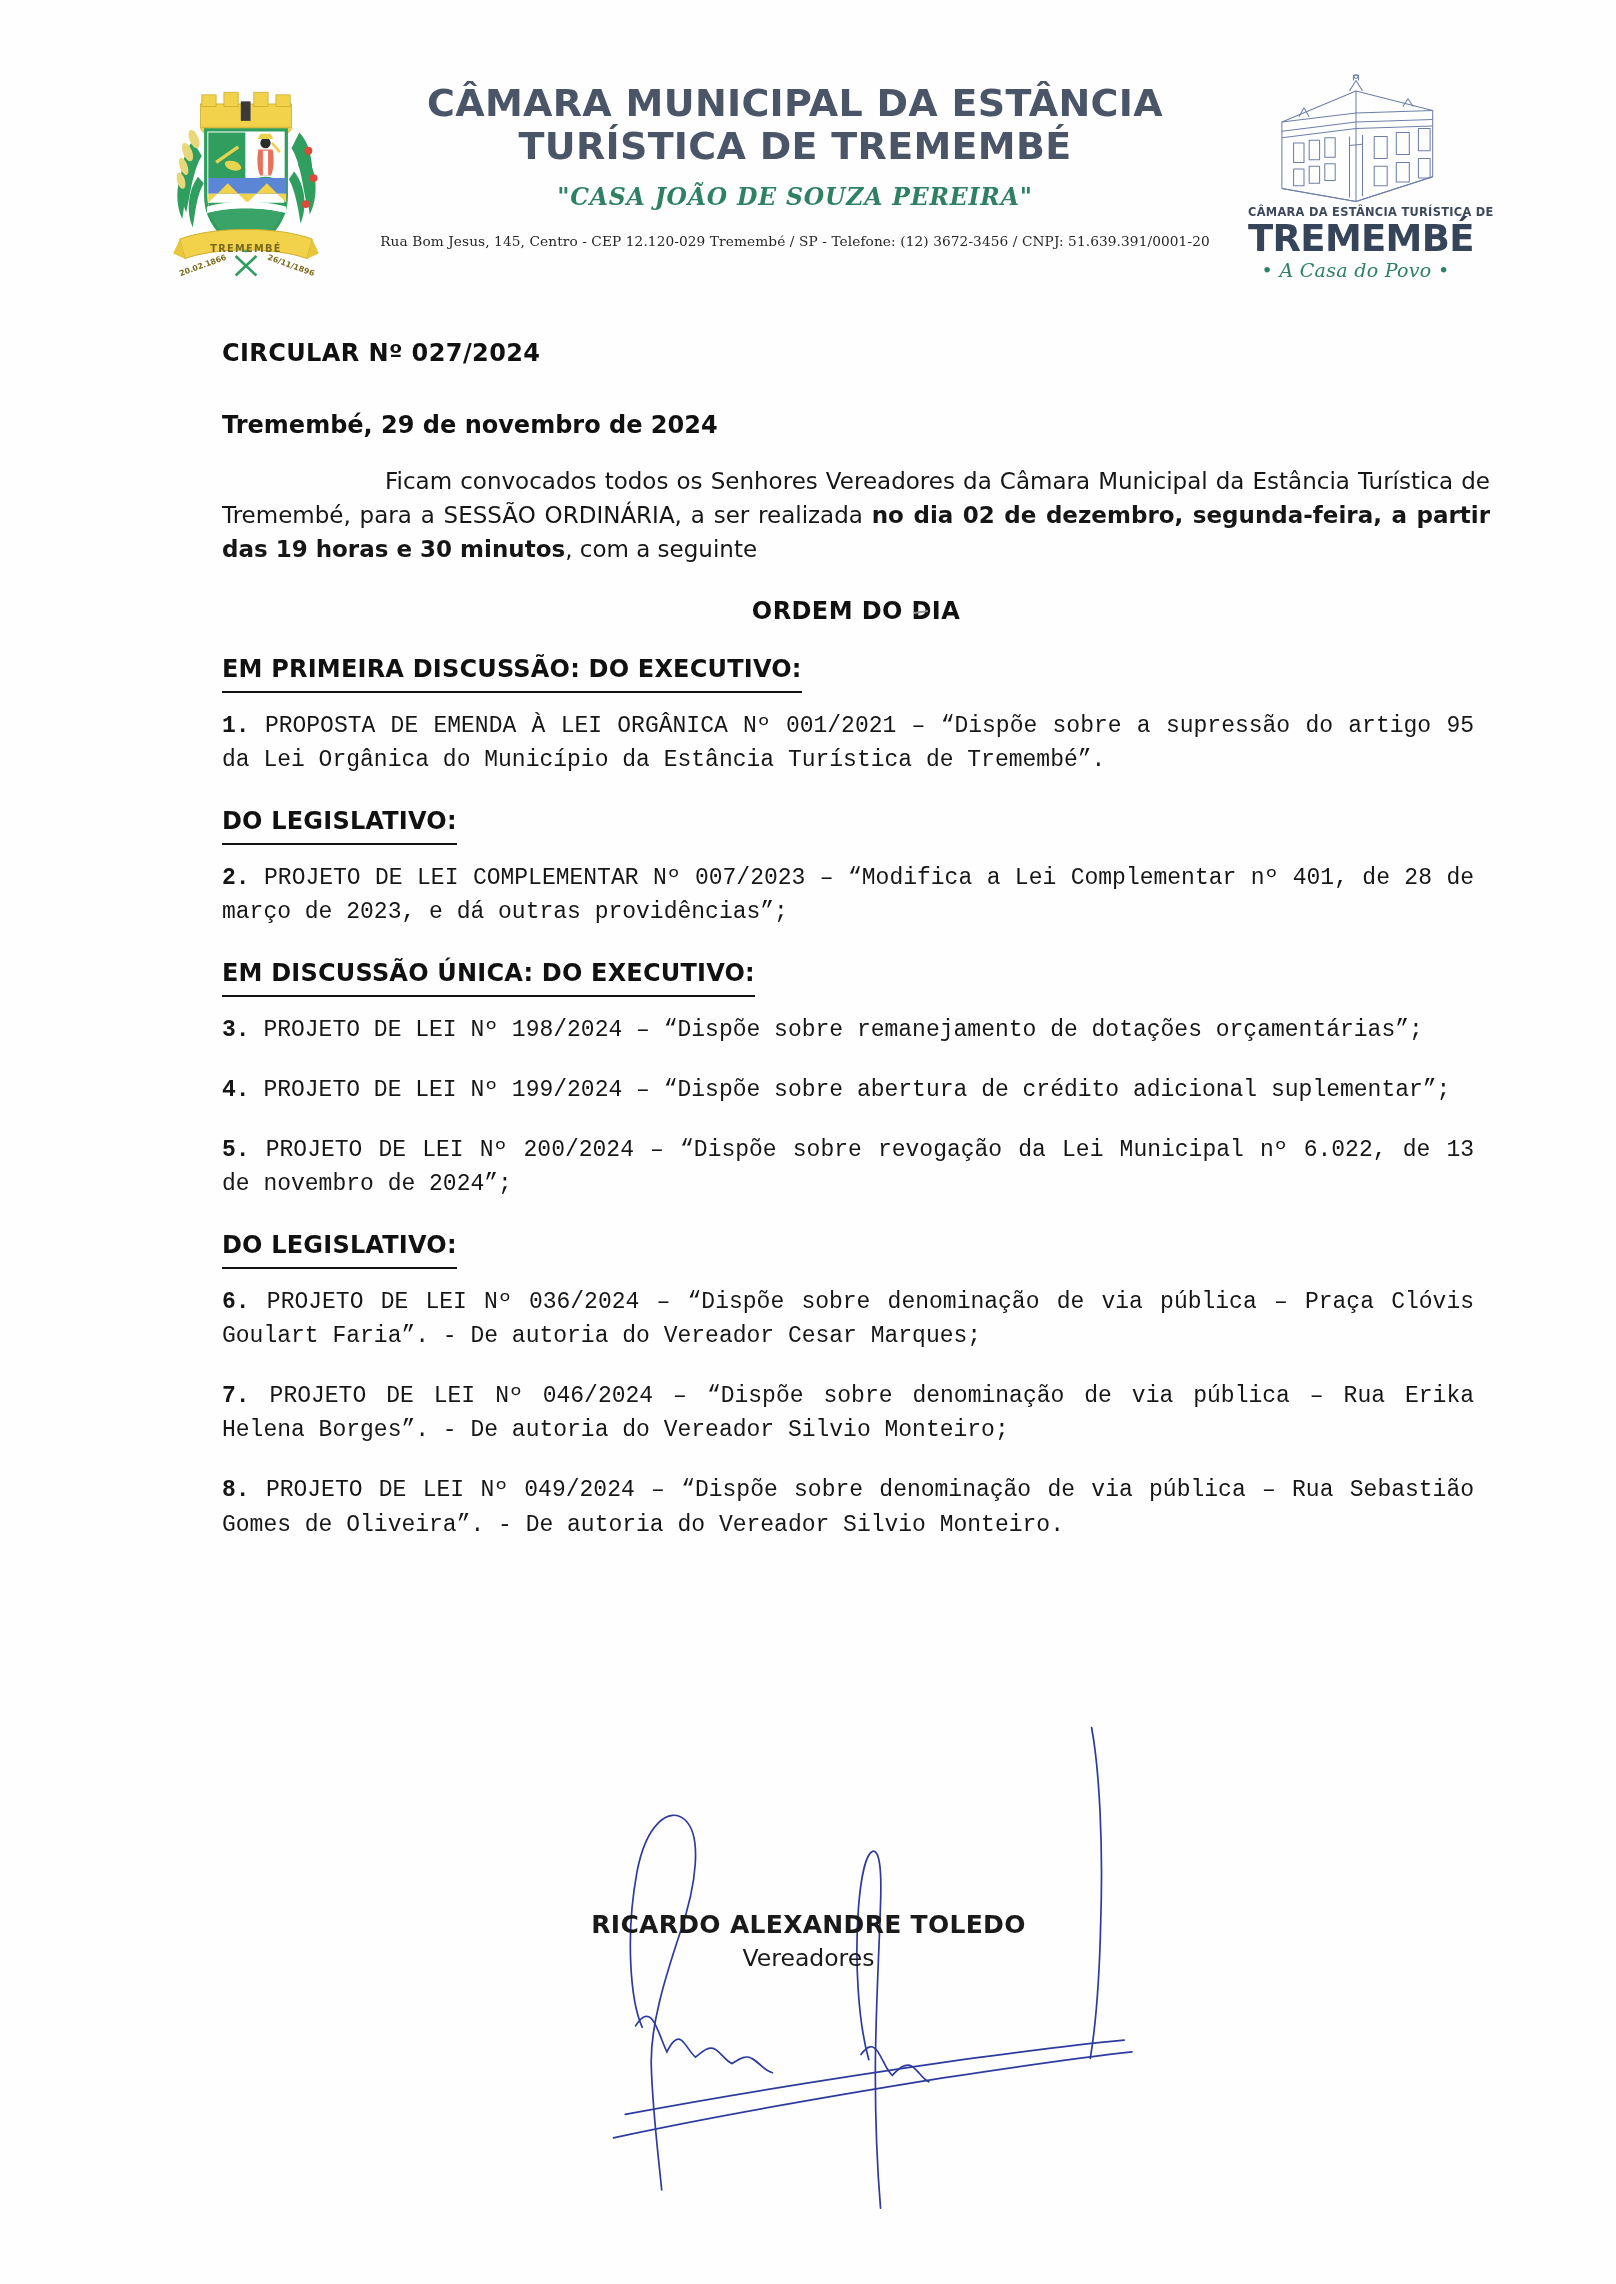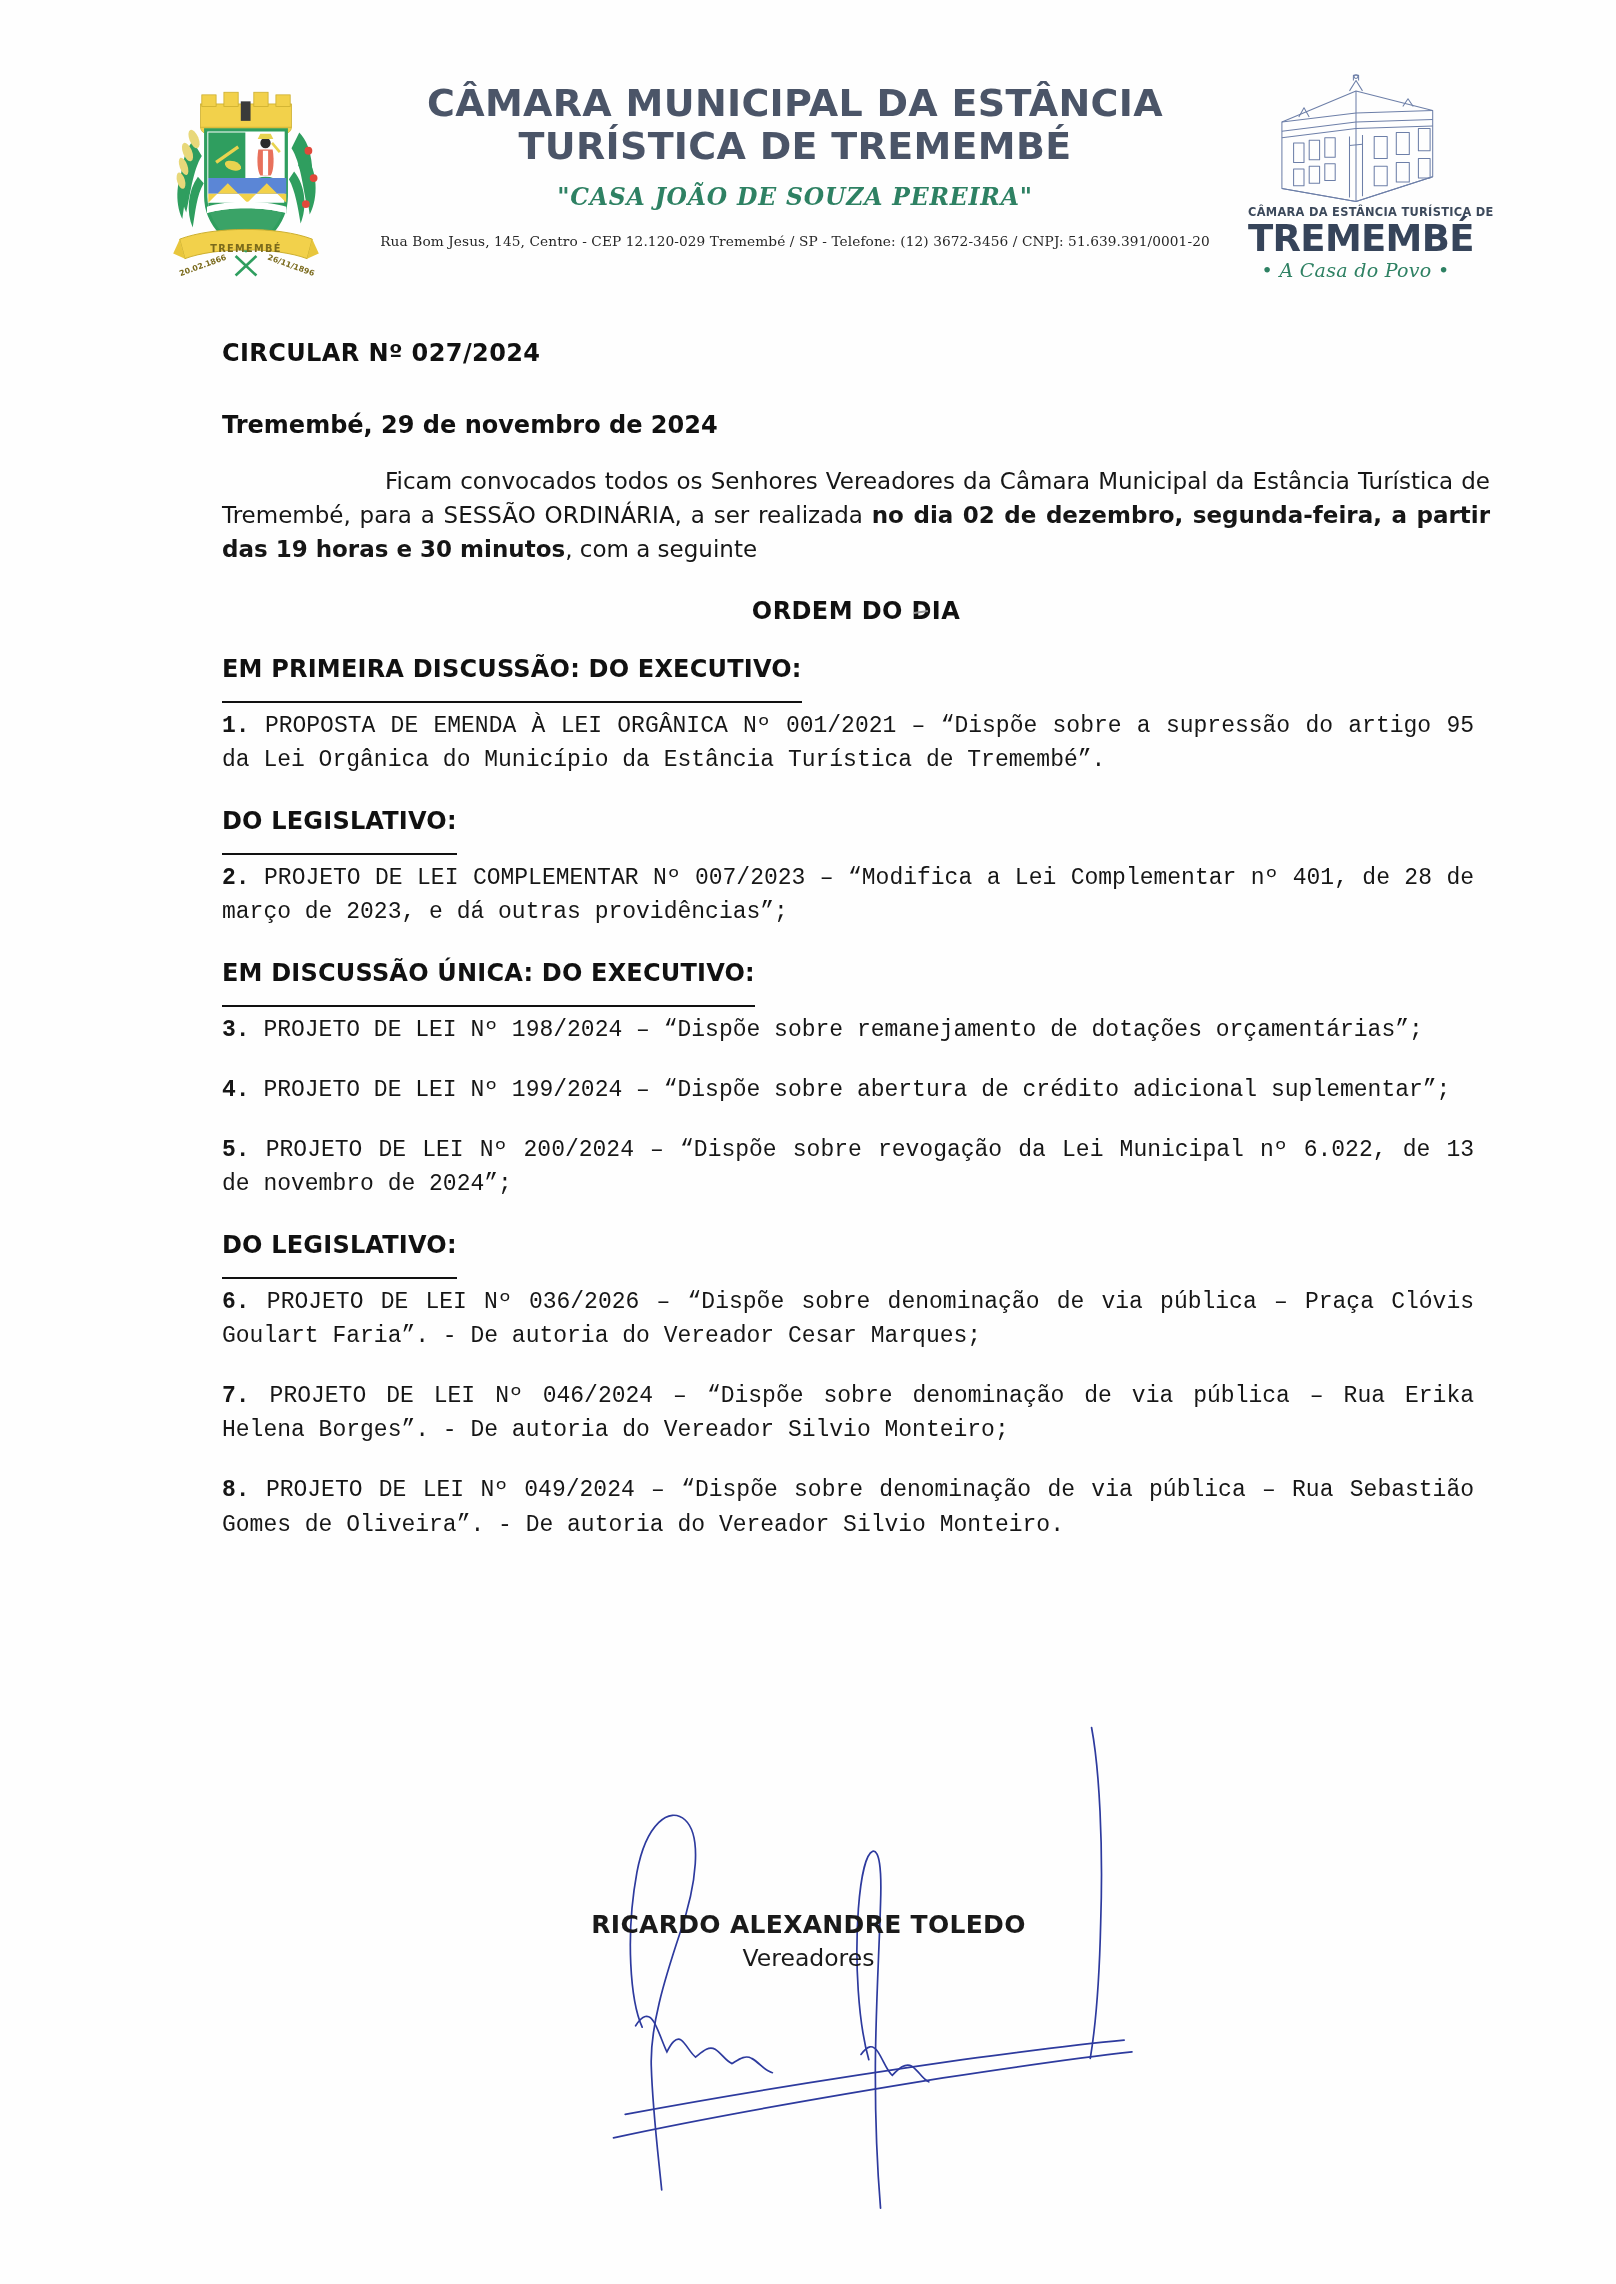--- a/index.html
+++ b/index.html
@@ -183,21 +183,21 @@
   .section-head {
     font-family: "DejaVu Sans", sans-serif;
     font-weight: bold;
     font-size: 24px;
     letter-spacing: 0.2px;
     color: #111;
     margin: 30px 0 0 0;
   }
   .section-head span {
     border-bottom: 2.6px solid #111;
-    padding-bottom: 18px;
+    padding-bottom: 8px;
   }
 
   .item {
     font-family: Liberation Mono, monospace;
     font-size: 23px;
     line-height: 1.48;
     text-align: justify;
     color: #161616;
     margin: 26px 16px 0 0;
   }
@@ -383,21 +383,21 @@
 
     <p class="section-head"><span>DO LEGISLATIVO:</span></p>
     <p class="item"><span class="num">2.</span><span> PROJETO DE LEI COMPLEMENTAR Nº 007/2023 – “Modifica a Lei Complementar nº 401, de 28 de março de 2023, e dá outras providências”;</span></p>
 
     <p class="section-head"><span>EM DISCUSSÃO ÚNICA: DO EXECUTIVO:</span></p>
     <p class="item"><span class="num">3.</span><span> PROJETO DE LEI Nº 198/2024 – “Dispõe sobre remanejamento de dotações orçamentárias”;</span></p>
     <p class="item"><span class="num">4.</span><span> PROJETO DE LEI Nº 199/2024 – “Dispõe sobre abertura de crédito adicional suplementar”;</span></p>
     <p class="item"><span class="num">5.</span><span> PROJETO DE LEI Nº 200/2024 – “Dispõe sobre revogação da Lei Municipal nº 6.022, de 13 de novembro de 2024”;</span></p>
 
     <p class="section-head"><span>DO LEGISLATIVO:</span></p>
-    <p class="item"><span class="num">6.</span><span> PROJETO DE LEI Nº 036/2026 – “Dispõe sobre denominação de via pública – Praça Clóvis Goulart Faria”. - De autoria do Vereador Cesar Marques;</span></p>
+    <p class="item"><span class="num">6.</span><span> PROJETO DE LEI Nº 036/2024 – “Dispõe sobre denominação de via pública – Praça Clóvis Goulart Faria”. - De autoria do Vereador Cesar Marques;</span></p>
     <p class="item"><span class="num">7.</span><span> PROJETO DE LEI Nº 046/2024 – “Dispõe sobre denominação de via pública – Rua Erika Helena Borges”. - De autoria do Vereador Silvio Monteiro;</span></p>
     <p class="item"><span class="num">8.</span><span> PROJETO DE LEI Nº 049/2024 – “Dispõe sobre denominação de via pública – Rua Sebastião Gomes de Oliveira”. - De autoria do Vereador Silvio Monteiro.</span></p>
   </div>
 
   <svg class="signature-svg" viewBox="0 0 880 760">
     <g fill="none" stroke="#2d3a9e" stroke-width="2.6" stroke-linecap="round">
       <path d="M104 470 C86 430 78 330 96 232 C110 158 146 130 170 152 C196 176 188 250 162 326
                C138 398 116 470 118 530 C120 596 128 660 134 720"></path>
       <path d="M94 468 C104 452 114 448 122 462 C130 476 136 496 142 508 C148 496 156 484 164 490
                C172 496 178 510 186 516 C196 508 206 498 216 504 C226 510 232 522 242 526

